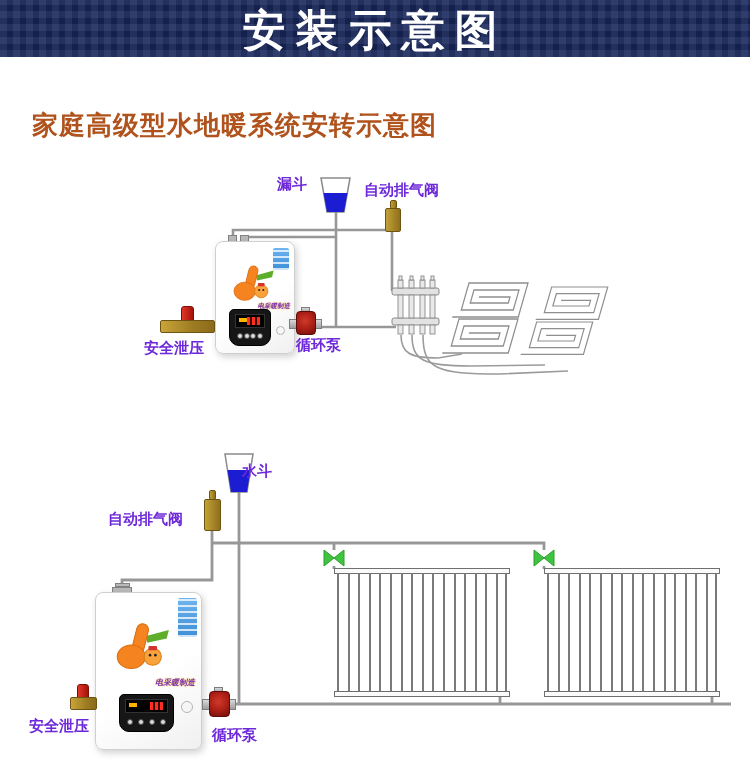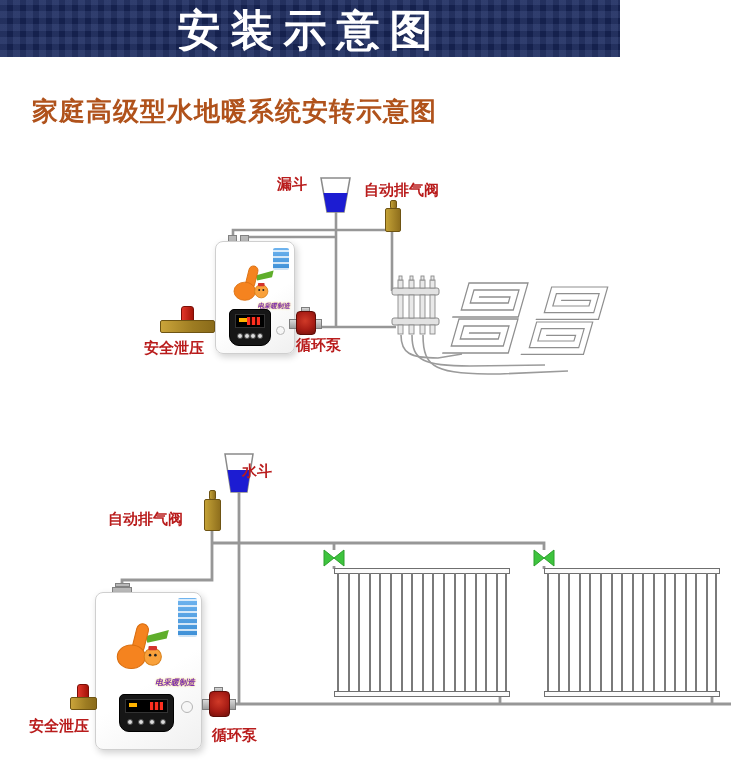--- a/index.html
+++ b/index.html
@@ -1,39 +1,39 @@
 <!DOCTYPE html>
 <html><head>
 <meta charset="utf-8">
 <style>
   html,body{margin:0;padding:0;background:#fff;}
   .page{position:relative;width:750px;height:766px;background:#ffffff;overflow:hidden;
         font-family:"Liberation Sans","DejaVu Sans",sans-serif;}
 
   
-  .banner{position:absolute;left:0;top:0;width:620px;height:57px;background:#15214d;
+  .banner{position:absolute;left:0;top:0;width:750px;height:57px;background:#15214d;
     background-image:
       repeating-linear-gradient(90deg, rgba(130,150,210,.13) 0 7px, transparent 7px 13px),
       repeating-linear-gradient(0deg, rgba(130,150,210,.13) 0 7px, transparent 7px 13px);}
   .banner-title{position:absolute;left:0;right:0;top:2px;text-align:center;color:#ffffff;
     font-size:43px;font-weight:bold;letter-spacing:10px;
     font-family:"Liberation Serif","DejaVu Serif",serif;}
 
   
   .sec-heading{position:absolute;left:32px;color:#b0521b;font-size:26px;font-weight:bold;
     letter-spacing:1px;white-space:nowrap;}
-  .h1{top:94px;} .h2{top:404px;}
+  .h1{top:108px;} .h2{top:404px;}
 
   
   .diagram{position:absolute;left:0;width:750px;}
   .dg1{top:155px;height:240px;}
   .dg2{top:440px;height:326px;}
   .pipes{position:absolute;left:0;top:0;}
 
-  .lbl{position:absolute;font-size:15px;font-weight:bold;color:#b91c1c;white-space:nowrap;}
+  .lbl{position:absolute;font-size:15px;font-weight:bold;color:#6d28d9;white-space:nowrap;}
 
   
   .boiler{position:absolute;background:linear-gradient(145deg,#ffffff 55%,#f0f0f0);
     border:1px solid #cfcfcf;border-radius:8px;box-shadow:2px 3px 7px rgba(0,0,0,.18);}
   .sticker{position:absolute;background:linear-gradient(#6fb4ef,#3d8fd6);border-radius:2px;
     background-image:repeating-linear-gradient(0deg, rgba(255,255,255,.75) 0 2px, transparent 2px 6px),
       linear-gradient(#6fb4ef,#3d8fd6);}
   .logo{position:absolute;}
   .logo-text{position:absolute;text-align:right;color:#7b2fb5;font-weight:bold;
     text-shadow:0 0 2px #ffd23e;letter-spacing:0;font-style:italic;}

